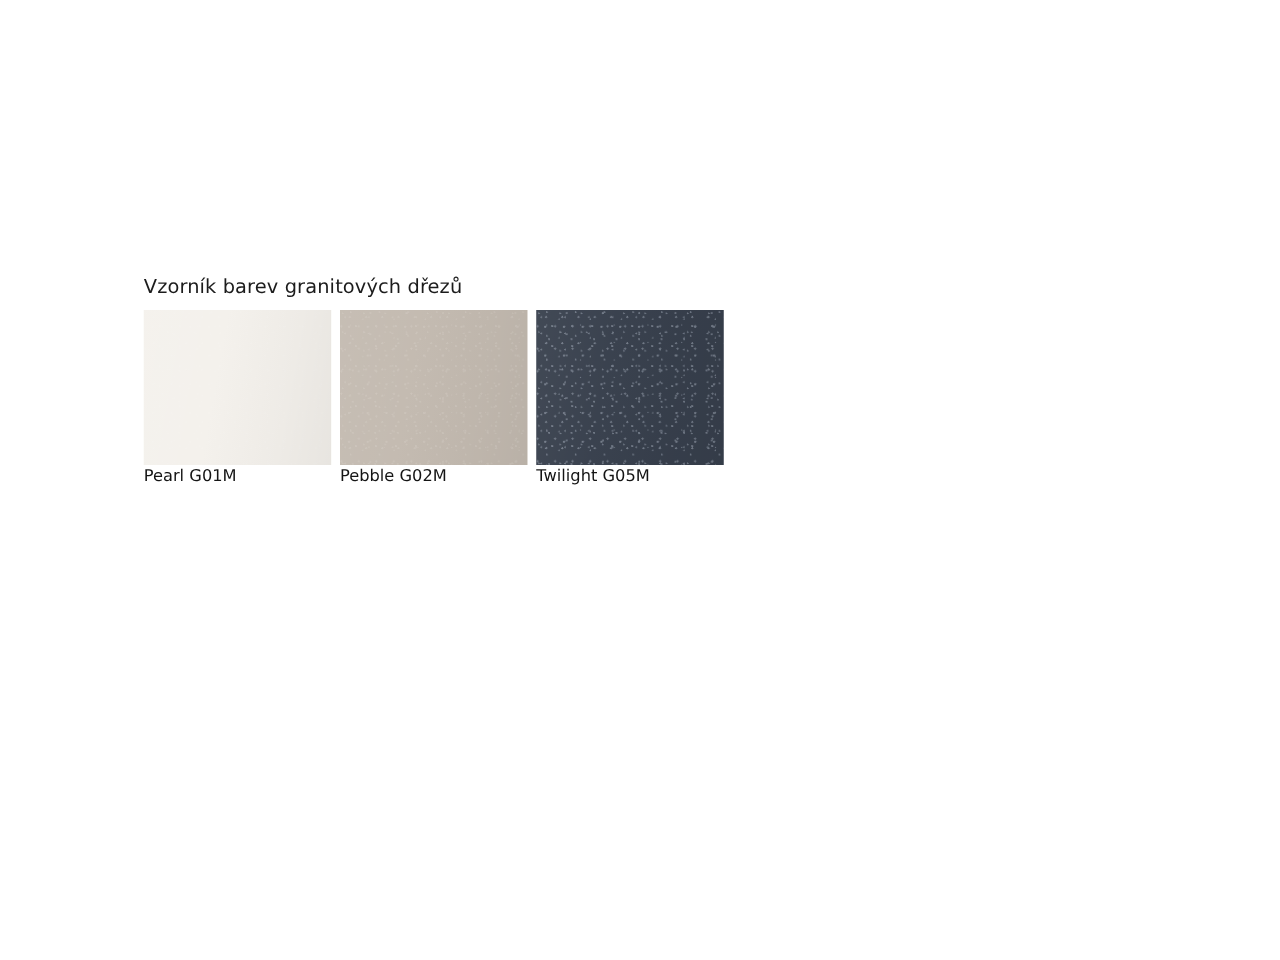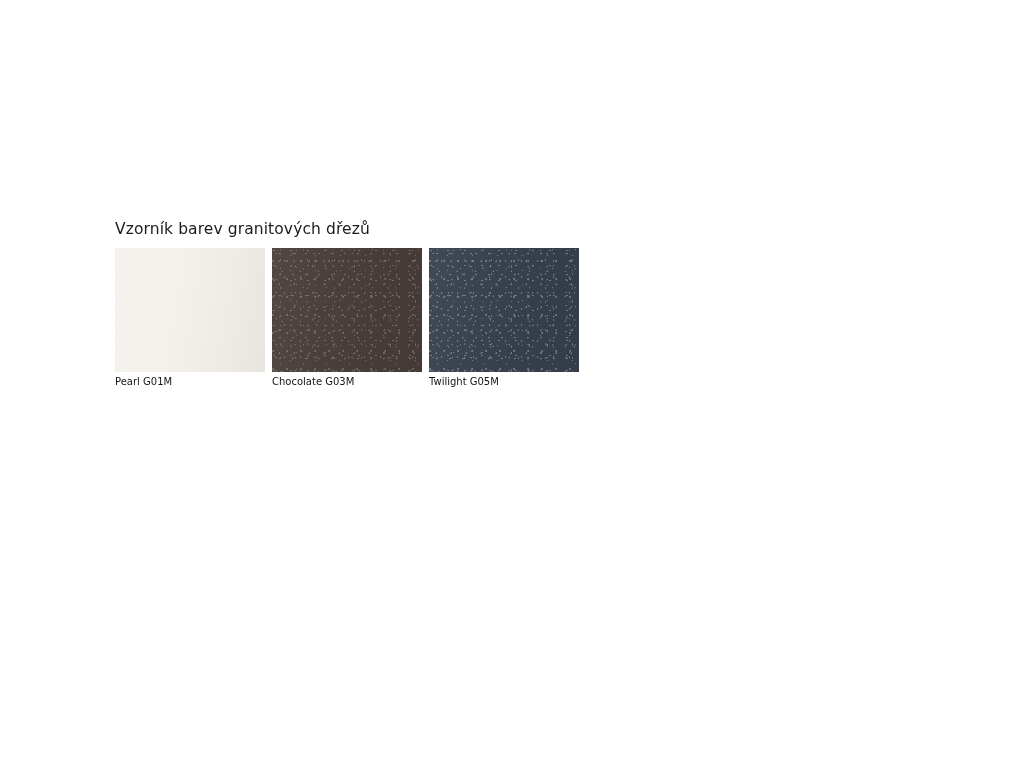--- a/index.html
+++ b/index.html
@@ -100,46 +100,46 @@
                 rgba(255,255,255,0.055) 0%,
                 rgba(255,255,255,0.015) 38%,
                 rgba(0,0,0,0.022) 72%,
                 rgba(0,0,0,0.05) 100%);
   }
 
   .swatch-label {
     position: absolute;
     left: 0;
     top: 126px;
-    font-size: 10px;
+    font-size: 13px;
     line-height: 16px;
     color: #141414;
     white-space: nowrap;
   }
   #swatch-row-2 .swatch-label { top: 127px; }
 </style>
 </head>
 <body style="background: rgb(255, 255, 255);">
 
 <div id="swatch-sheet">
 
   <div id="sheet-title">Vzorník barev granitových dřezů</div>
 
   <div class="swatch-row" id="swatch-row-1">
 
     <div class="swatch-cell">
       <div class="swatch-chip" style="background-color: rgb(244, 241, 236); --grain-c: #ffffff; --grain-op: 0.1;"></div>
       <div class="swatch-label">Pearl G01M</div>
     </div>
 
+    <div class="swatch-cell">
+      <div class="swatch-chip" style="background-color: rgb(195, 186, 176); --grain-c: #efeae4; --grain-op: 0.18;"></div>
+      <div class="swatch-label">Pebble G02M</div>
+    </div>
 
-    <div class="swatch-cell">
-      <div class="swatch-chip" style="background-color: rgb(71, 61, 57); --grain-c: #b9a79c; --grain-op: 0.42;"></div>
-      <div class="swatch-label">Chocolate G03M</div>
-    </div>
 
 
     <div class="swatch-cell">
       <div class="swatch-chip" style="background-color: rgb(55, 63, 76); --grain-c: #c9d2e0; --grain-op: 0.4;"></div>
       <div class="swatch-label">Twilight G05M</div>
     </div>
 
   </div>
 
 

